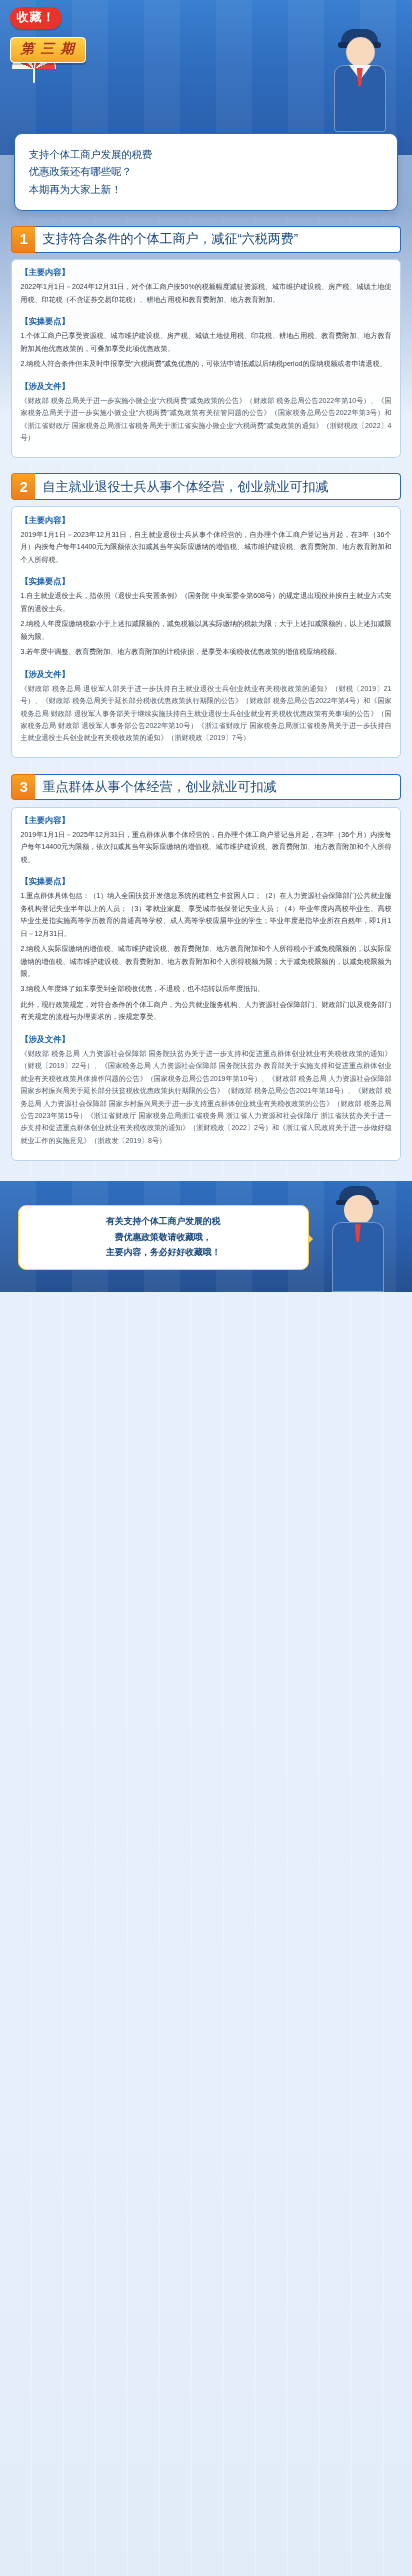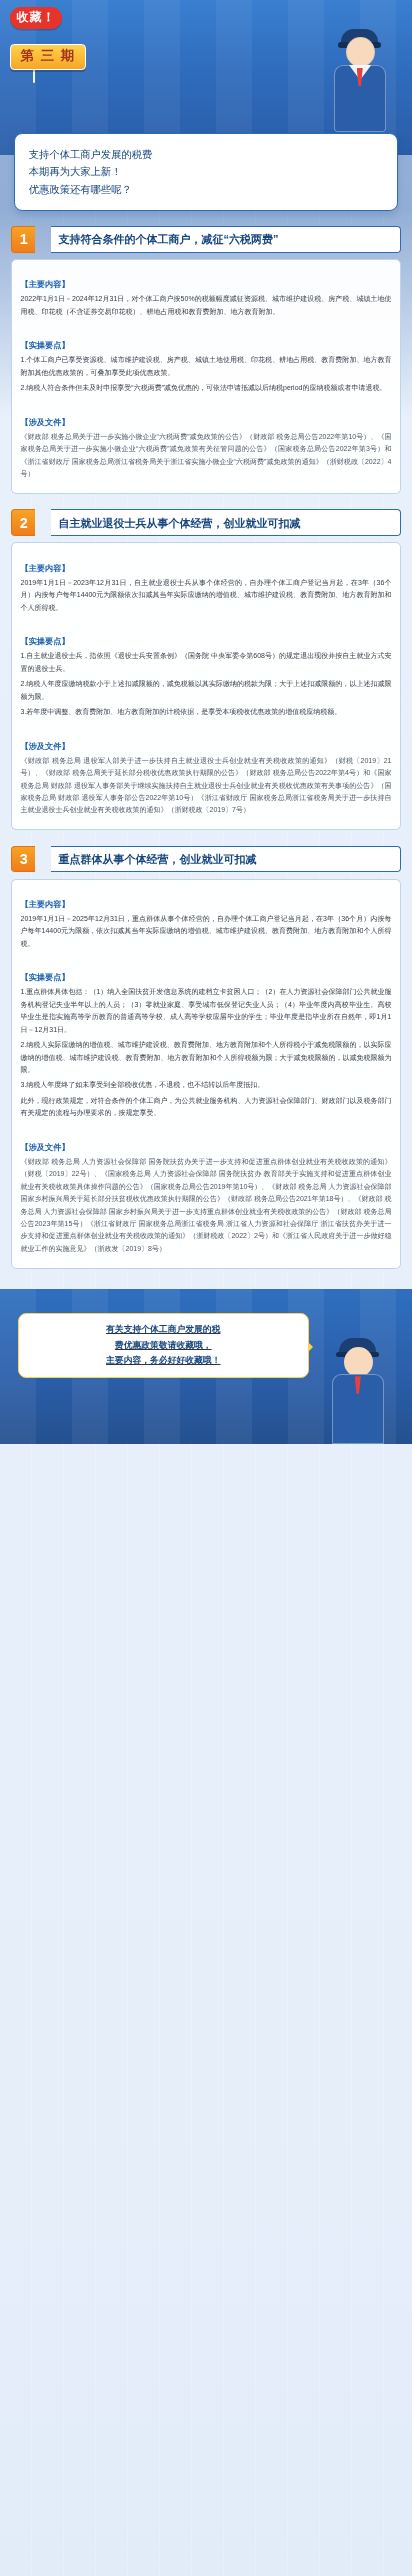--- a/index.html
+++ b/index.html
@@ -60,24 +60,25 @@
   }
   .main-title {
     margin-top: 7.2px;
     font-size: 20.6px;
     font-weight: bold;
     letter-spacing: 0.5px;
     text-shadow: 0 1.5px 2.1px rgba(0,0,0,.28);
     color: #ffffff;
   }
   .issue-row {
-    margin-top: 15px;
+    margin-top: 8px;
     display: flex;
     align-items: flex-start;
     gap: 7.2px;
+    font-style: italic;
   }
   .issue-badge {
     background: linear-gradient(180deg,#ffd24d,#f5a623);
     color: #a6321c;
     border: 1.5px solid #ffffff;
     border-radius: 4.1px;
     font-size: 13.4px;
     font-weight: bold;
     padding: 2.1px 9.3px 3.6px 9.3px;
     letter-spacing: 1.5px;
@@ -182,35 +183,34 @@
     border-right: none;
   }
   .sec-title {
     flex: 1 1 auto;
     background: #ffffff;
     border: 1px solid #2b6cb8;
     border-left: none;
     border-radius: 0 4.1px 4.1px 0;
     display: flex; align-items: center;
     padding: 5.2px 7.2px;
-    font-size: 11px;
-    font-weight: bold;
+    font-size: 13px;
+    font-weight: normal;
     color: #17467e;
     line-height: 14.4px;
-    margin-left: 16px;
   }
   .sec-body {
     margin-top: 6.2px;
     background: rgba(255,255,255,.96);
     border: 1px solid #bcd4ee;
     border-radius: 5.2px;
     padding: 7.2px 8.2px 9.3px 8.2px;
   }
-  .blk { margin-top: 17px; }
-  .blk:first-child { margin-top: 12px; }
+  .blk { margin-top: 5px; }
+  .blk:first-child { margin-top: 0; }
   .blk-title {
     display: inline-block;
     color: #1a5fae;
     font-size: 8.2px;
     font-weight: bold;
     margin: 5.2px 0 3.1px 0;
   }
   .blk-title.first { margin-top: 0; }
   .para {
     font-size: 7px;
@@ -221,24 +221,23 @@
   }
   .para.ref {
     color: #41506080;
     color: #4a5563;
   }
   
   .footer {
     position: relative;
     z-index: 4;
     margin: 20.6px 0 0 0;
-    height: 155px;
+    height: 111px;
     background: linear-gradient(180deg,#2f6fbf 0%, #2a5da8 60%, #24508f 100%);
     overflow: hidden;
-    text-decoration: underline;
   }
   .footer:after {
     content: "";
     position: absolute; inset: 0;
     background: repeating-linear-gradient(90deg, rgba(255,255,255,0.06) 0 36px, rgba(255,255,255,0) 36px 72px);
   }
   .foot-bubble {
     position: relative;
     z-index: 3;
     margin: 24px 103px 0 17.5px;
@@ -314,22 +313,22 @@
     <div class="header-inner">
       <div class="collect-badge">收藏！</div>
       <div class="issue-row">
         <div class="issue-badge">第 三 期</div>
       </div>
     </div>
   </div>
 
   <div class="intro-wrap">
     <div class="intro-line">支持个体工商户发展的税费</div>
+    <div class="intro-line">优惠政策还有哪些呢？</div>
     <div class="intro-line">本期再为大家上新！</div>
-    <div class="intro-line">优惠政策还有哪些呢？</div>
   </div>
 
   <div class="section">
     <div class="sec-head">
       <div class="sec-num">1</div>
       <div class="sec-title">支持符合条件的个体工商户，减征“六税两费”</div>
     </div>
     <div class="sec-body">
       <div class="blk">
         <div class="blk-title first">【主要内容】</div>

